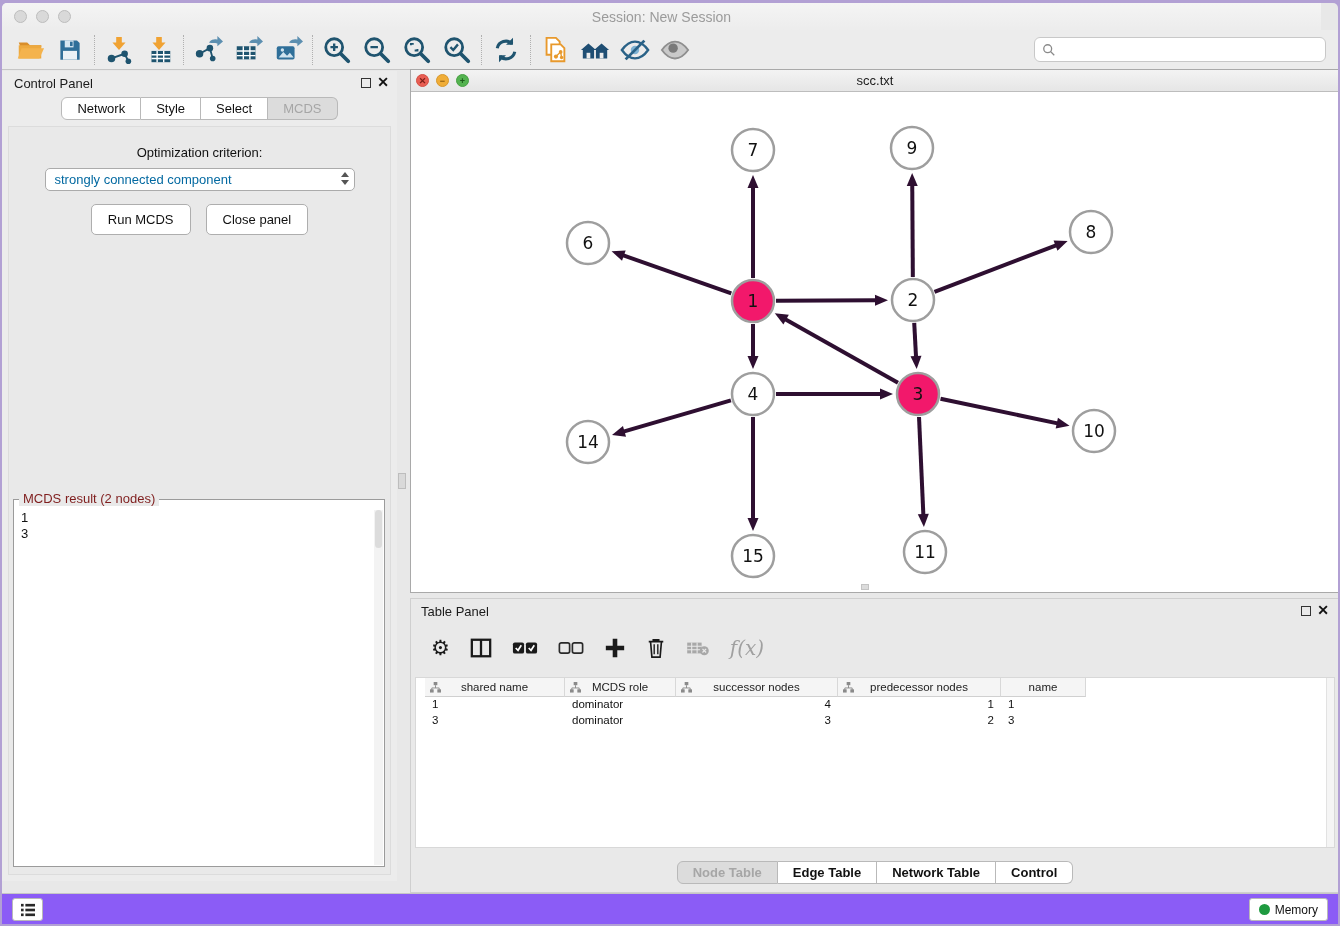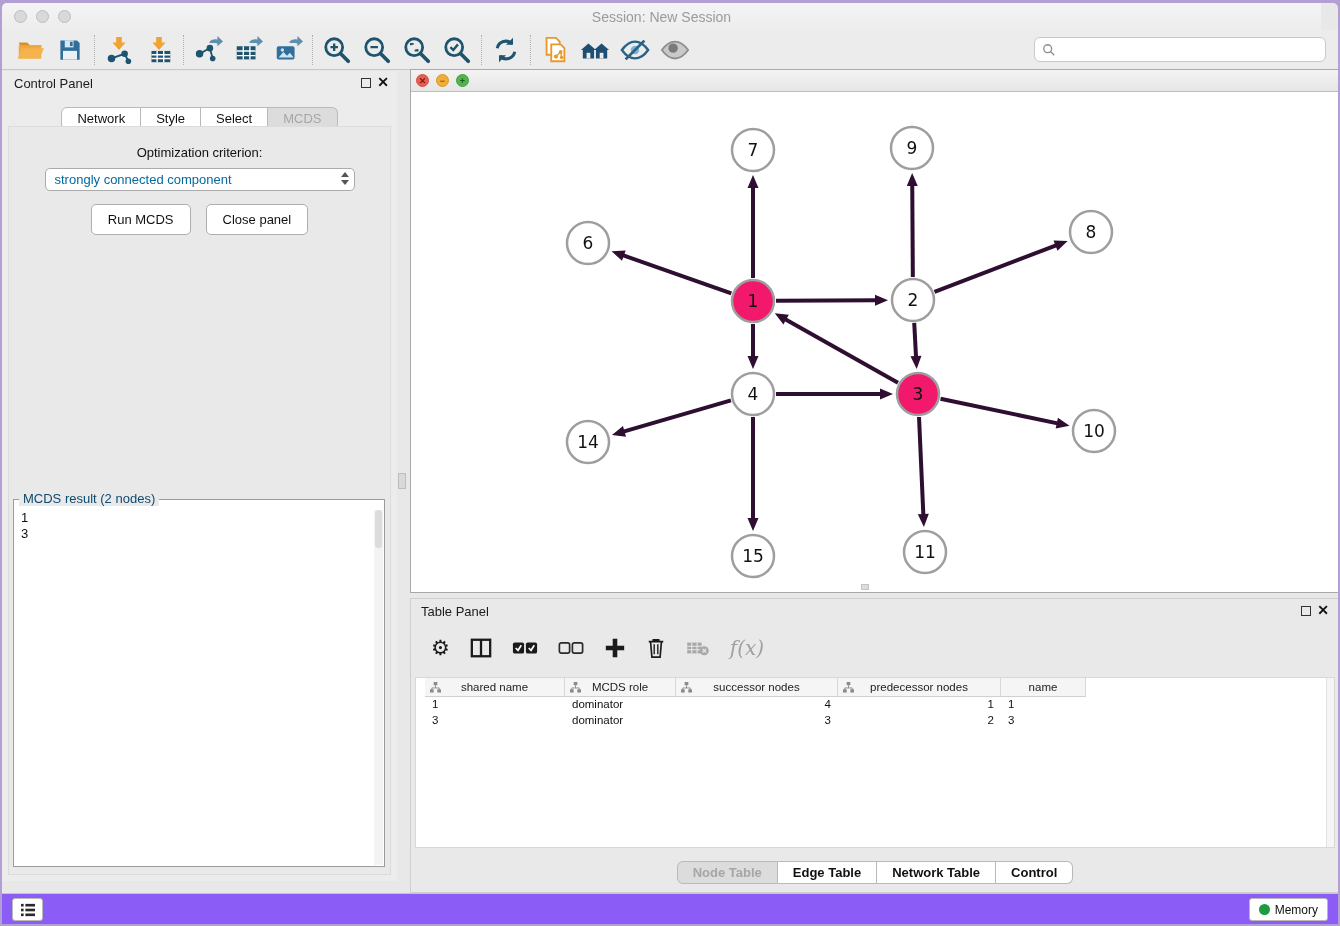--- a/index.html
+++ b/index.html
@@ -32,21 +32,21 @@
     display:flex; align-items:center; padding-left:7px; }
   .searchwrap input { border:none; outline:none; flex:1; font-size:13px; background:transparent;
     font-family:"Liberation Sans", sans-serif; margin-left:5px; }
   
   .cpanel { position:absolute; left:0; top:68px; width:395px; height:810px; background:#ececec; }
   .panel-head { position:relative; height:26px; }
   .panel-head .ph-title { position:absolute; left:12px; top:5px; font-size:13px; color:#1b1b1b; }
   .ph-float { position:absolute; top:7px; width:10px; height:10px; border:1.5px solid #333; }
   .ph-close { position:absolute; top:3px; font-size:14px; font-weight:bold; color:#111; }
   .cpanel .ph-float { right:26px; } .cpanel .ph-close { right:8px; }
-  .tabrow { display:flex; justify-content:center; margin-top:10px; }
+  .tabrow { display:flex; justify-content:center; margin-top:0; }
   .tab { height:23px; padding:0 15px; background:#fff; border:1px solid #b9b9b9; border-left:none;
     font-size:13px; color:#111; display:flex; align-items:center; }
   .tab:first-child { border-left:1px solid #b9b9b9; border-radius:6px 0 0 6px; }
   .tab:last-child { border-radius:0 6px 6px 0; }
   .tab.sel { background:#dcdcdc; color:#a6a6a6; }
   .cp-body { position:absolute; left:6px; right:6px; top:55px; bottom:6px;
     background:#e9e9e9; border:1px solid #dcdcdc; }
   .opt-label { text-align:center; margin-top:18px; font-size:13px; color:#111; }
   .dropdown { position:relative; margin:8px auto 0; width:310px; height:23px; background:#fff;
     border:1px solid #ababab; border-radius:5px; font-size:13px; color:#0369a1;
@@ -54,21 +54,21 @@
   .dd-arrows { position:absolute; right:5px; top:3px; display:flex; flex-direction:column; gap:3px; }
   .dd-arrows i { display:block; width:0; height:0; border-left:4px solid transparent; border-right:4px solid transparent; }
   .dd-up { border-bottom:5px solid #555; }
   .dd-dn { border-top:5px solid #555; }
   .btnrow { display:flex; justify-content:center; gap:15px; margin-top:13px; }
   .pbtn { height:31px; padding:0 16px; background:#fff; border:1px solid #aeaeae; border-radius:5px;
     font-size:13px; color:#111; display:flex; align-items:center; }
   .result-box { position:absolute; left:4px; right:5px; top:372px; bottom:7px;
     border:1px solid #9b9b9b; background:#fff; }
   .result-legend { position:absolute; top:-9px; left:5px; background:#e9e9e9; padding:0 4px;
-    font-size:13px; color:#0c4a6e; }
+    font-size:13px; color:#7f1d1d; }
   .result-lines { padding:10px 0 0 7px; font-size:13px; color:#111; line-height:16px; }
   .result-scroll { position:absolute; top:10px; right:1px; bottom:1px; width:9px; background:#f3f3f3; }
   .result-thumb { position:absolute; top:0; left:1px; width:7px; height:38px; background:#dcdcdc; border-radius:4px; }
   .vsplit-handle { position:absolute; left:396px; top:470px; width:8px; height:16px;
     background:#d9d9d9; border:1px solid #bdbdbd; }
   
   .netwin { position:absolute; left:408px; top:66px; width:930px; height:524px;
     background:#fff; border:1px solid #a9a9a9; }
   .net-titlebar { position:absolute; top:0; left:0; right:0; height:22px;
     background:linear-gradient(#f3f3f3,#e6e6e6); border-bottom:1px solid #bdbdbd; }
@@ -296,20 +296,21 @@
       </div>
     </div>
   </div>
   <div class="vsplit-handle"></div>
 
   <div class="netwin">
     <div class="net-titlebar">
       <span class="tl tl-red">✕</span>
       <span class="tl tl-yel">−</span>
       <span class="tl tl-grn">+</span>
+      <div class="net-title">scc.txt</div>
     </div>
     <svg id="graph" width="928" height="501">
         <line x1="342" y1="186" x2="342" y2="94" stroke="#2e0f31" stroke-width="4"></line>
         <polygon points="342,83 347.5,96 336.5,96" fill="#2e0f31"></polygon>
         <line x1="320.3015285768616" y1="201.3726585300483" x2="210.96282483621667" y2="162.93844751818526" stroke="#2e0f31" stroke-width="4"></line>
         <polygon points="200.58529502515046,159.2905885542953 214.67357792017367,158.41292969699577 211.02571895628375,168.79045950806199" fill="#2e0f31"></polygon>
         <line x1="364.99955079441025" y1="208.85625280753493" x2="466.00070310440134" y2="208.22499560559748" stroke="#2e0f31" stroke-width="4"></line>
         <polygon points="477.00048826694535,208.15624694833159 464.0351164943899,213.73738794273604 463.966367837124,202.73760278019196" fill="#2e0f31"></polygon>
         <line x1="342" y1="232" x2="342" y2="266" stroke="#2e0f31" stroke-width="4"></line>
         <polygon points="342,277 336.5,264 347.5,264" fill="#2e0f31"></polygon>

